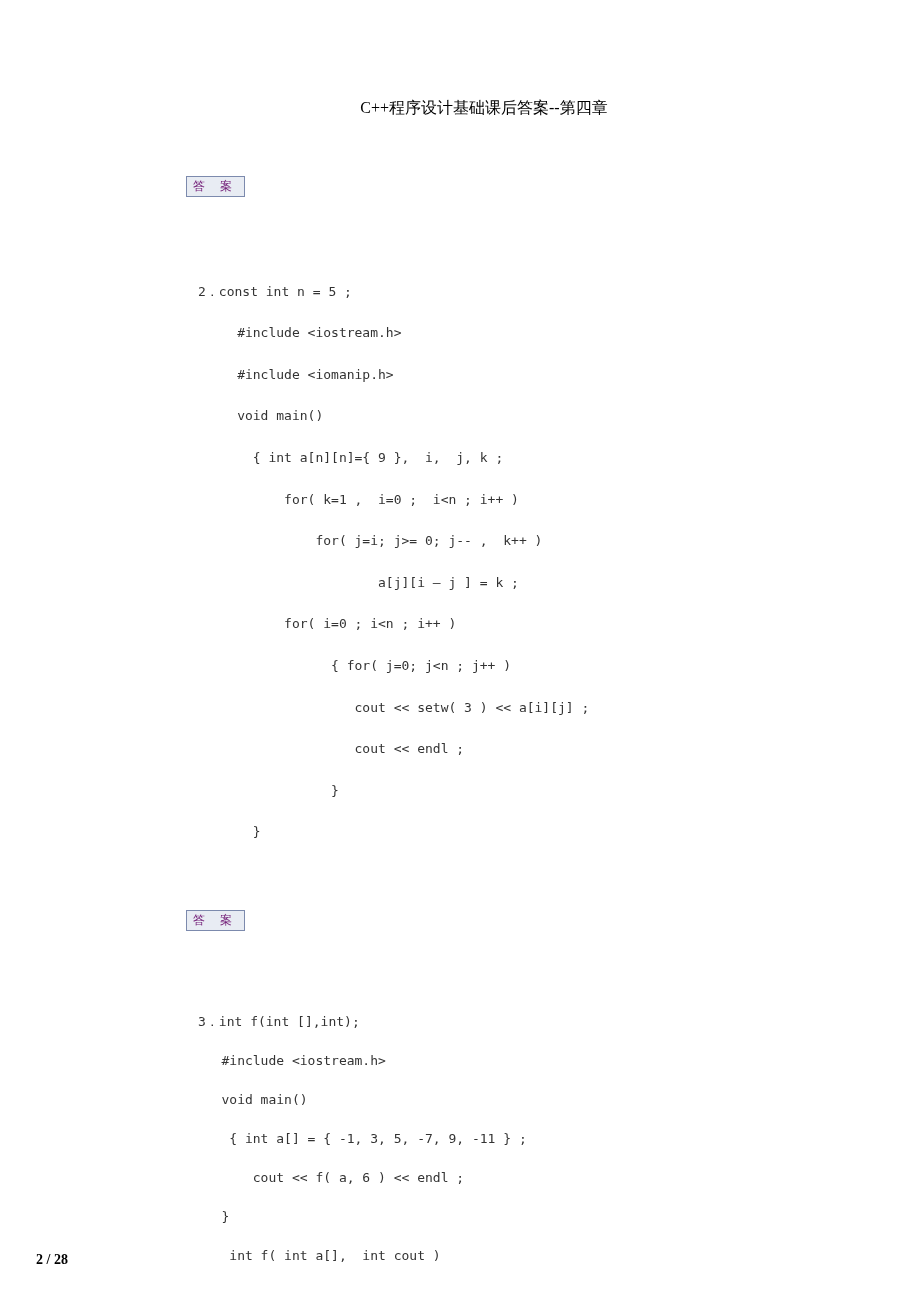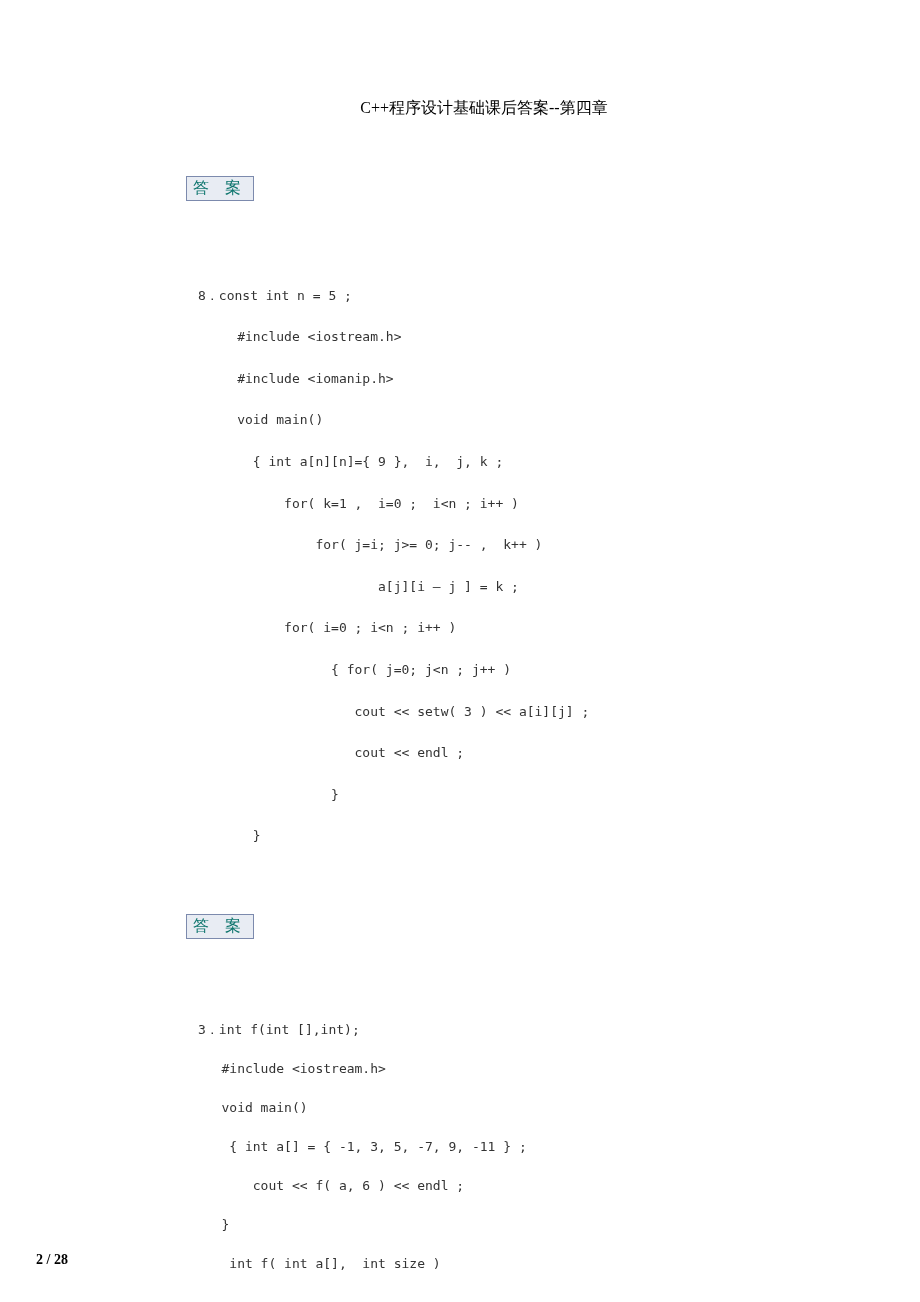--- a/index.html
+++ b/index.html
@@ -27,22 +27,22 @@
     .content {
       padding-left: 138px;
       padding-right: 138px;
     }
     
     .answer-badge {
       display: inline-block;
       border: 1px solid #7c8aad;
       background: #e8ecf3;
       padding: 1px 6px;
-      font-size: 16px;
-      color: #0f766e;
+      font-size: 12px;
+      color: #701a75;
       letter-spacing: 6px;
       margin-top: 45px;
       margin-bottom: 20px;
       font-family: "SimSun", serif;
     }
     
     .code-block {
       font-family: "NSimSun", "SimSun", monospace;
       font-size: 13px;
       color: #333;
@@ -72,21 +72,21 @@
 </head>
 <body>
 
 <div class="page-title">C++程序设计基础课后答案--第四章</div>
 
 <div class="content">
   
   <div class="answer-badge">答 案</div>
   
   <div class="code-block">
-<span>8．const int n = 5 ;</span>
+<span>2．const int n = 5 ;</span>
 <span>     #include &lt;iostream.h&gt;</span>
 <span>     #include &lt;iomanip.h&gt;</span>
 <span>     void main()</span>
 <span>       { int a[n][n]={ 9 },  i,  j, k ;</span>
 <span>           for( k=1 ,  i=0 ;  i&lt;n ; i++ )</span>
 <span>               for( j=i; j&gt;= 0; j-- ,  k++ )</span>
 <span>                       a[j][i – j ] = k ;</span>
 <span>           for( i=0 ; i&lt;n ; i++ )</span>
 <span>                 { for( j=0; j&lt;n ; j++ )</span>
 <span>                    cout &lt;&lt; setw( 3 ) &lt;&lt; a[i][j] ;</span>
@@ -96,17 +96,17 @@
 
   <div class="answer-badge">答 案</div>
 
   <div class="code-block-2">
 <span>3．int f(int [],int);</span>
 <span>   #include &lt;iostream.h&gt;</span>
 <span>   void main()</span>
 <span>    { int a[] = { -1, 3, 5, -7, 9, -11 } ;</span>
 <span>       cout &lt;&lt; f( a, 6 ) &lt;&lt; endl ;</span>
 <span>   }</span>
-<span>    int f( int a[],  int size )</span></div>
+<span>    int f( int a[],  int cout )</span></div>
 
 </div>
 
 <div class="page-footer">2  / 28</div>
 
 </body></html>

